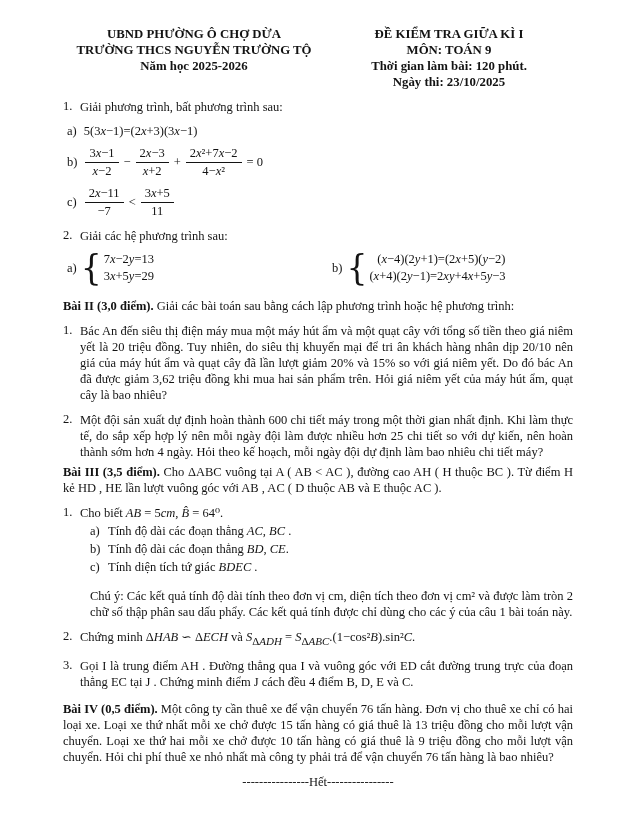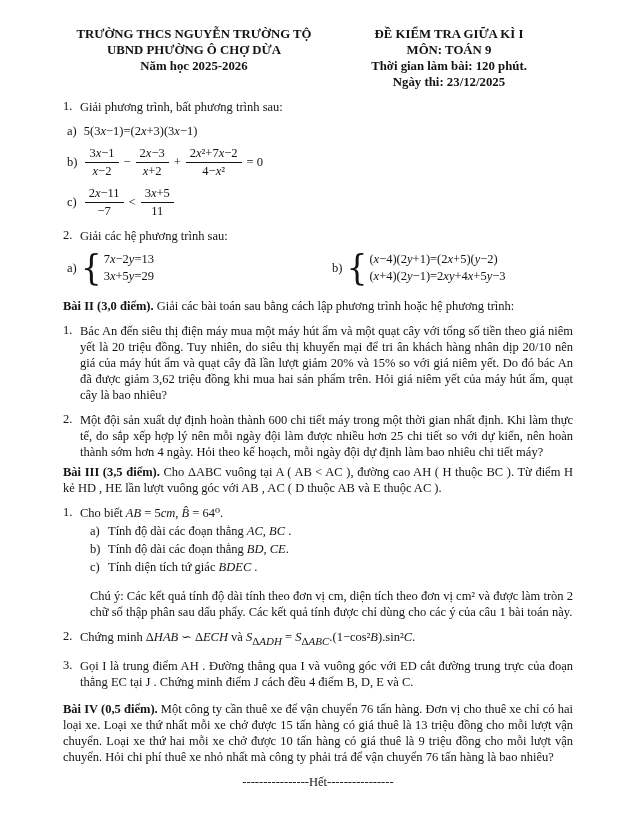--- a/index.html
+++ b/index.html
@@ -36,21 +36,21 @@
   .frac .num { display:block; padding:0 4px 1px 4px; }
   .frac .den { display:block; border-top:1px solid #131313; padding:1px 4px 0 4px; }
   .op { padding:0 4px; }
 
   
   .sysrow { display:flex; margin-top:7px; }
   .sys { display:flex; align-items:center; }
   .sys .lbl { margin-right:4px; }
   .brace { font-size:33px; font-weight:400; line-height:34px; margin-right:2px;
            font-family:"DejaVu Serif",serif; transform:scaleY(1.05); }
-  .syslines { display:flex; flex-direction:column; line-height:17px; }
+  .syslines { display:flex; flex-direction:column; line-height:17px;align-items:flex-end; }
   .sys-a { width:265px; margin-left:4px; }
 
   
   .subitem { display:flex; margin-left:27px; margin-top:3px; }
   .subitem .num { width:18px; flex-shrink:0; }
   .note { margin-left:27px; margin-top:13px; text-align:justify; line-height:16px; }
 
   sub { font-size:11px; }
   .center { text-align:center; }
   .het { margin-top:10px; }
@@ -59,29 +59,29 @@
   .s3 { margin-top:4px; }
   .s4 { margin-top:11px; }
 </style>
 </head>
 <body>
 
 <div class="page">
 
   <div class="header">
     <div class="header-left">
+      <div>UBND PHƯỜNG Ô CHỢ DỪA</div>
       <div>TRƯỜNG THCS NGUYỄN TRƯỜNG TỘ</div>
-      <div>UBND PHƯỜNG Ô CHỢ DỪA</div>
       <div>Năm học 2025-2026</div>
     </div>
     <div class="header-right">
       <div>ĐỀ KIỂM TRA GIỮA KÌ I</div>
       <div>MÔN: TOÁN 9</div>
       <div>Thời gian làm bài: 120 phút.</div>
-      <div>Ngày thi: 23/12/2025</div>
+      <div>Ngày thi: 23/10/2025</div>
     </div>
   </div>
 
 
   <div class="item">
     <span class="num">1.</span>
     <span class="body">Giải phương trình, bất phương trình sau:</span>
   </div>
 
   <div class="eqrow mt8 math">

